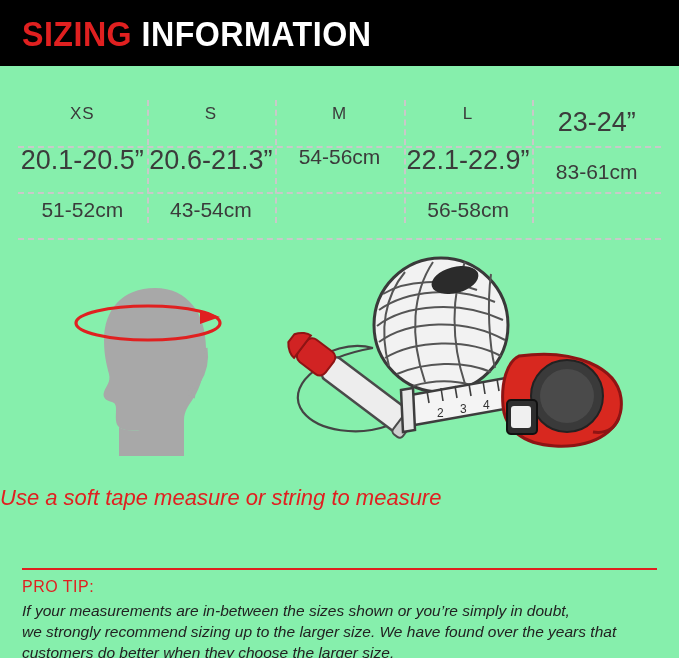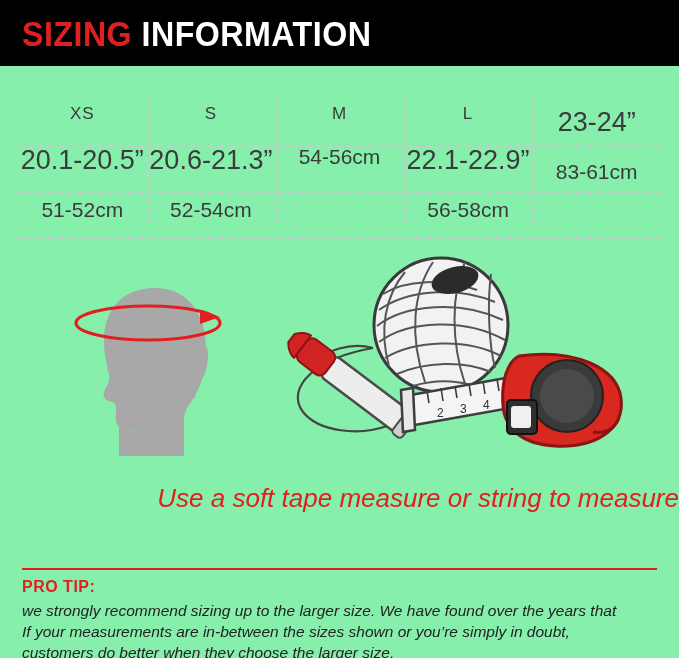--- a/index.html
+++ b/index.html
@@ -116,43 +116,43 @@
     left: 255px;
     top: 0px;
   }
 
   
   .instruction {
     position: absolute;
     top: 482px;
     left: 0;
     width: 679px;
-    text-align: right;
+    text-align: left;
     color: #e02020;
     font-style: italic;
-    font-size: 26px;
+    font-size: 22px;
     line-height: 32px;
     font-family: "Liberation Sans", sans-serif;
   }
 
   
   .protip-rule {
     position: absolute;
     top: 568px;
     left: 22px;
     width: 635px;
     border-top: 2px solid #e02020;
   }
   .protip-label {
     position: absolute;
     top: 578px;
     left: 22px;
     color: #e02020;
     font-family: "Liberation Sans Narrow", "Liberation Sans", sans-serif;
-    font-weight: bold;
+    font-weight: normal;
     font-size: 16px;
     letter-spacing: 0.5px;
   }
   .protip-body {
     position: absolute;
     top: 600px;
     left: 22px;
     width: 640px;
     color: #222222;
     font-style: italic;
@@ -177,21 +177,21 @@
 
   <div class="size-table">
     <div class="size-col">
       <div class="size-name">XS</div>
       <div class="size-in">20.1-20.5”</div>
       <div class="size-cm">51-52cm</div>
     </div>
     <div class="size-col">
       <div class="size-name">S</div>
       <div class="size-in">20.6-21.3”</div>
-      <div class="size-cm">52-54cm</div>
+      <div class="size-cm">43-54cm</div>
     </div>
     <div class="size-col">
       <div class="size-name">M</div>
       <div class="size-cm">54-56cm</div>
     </div>
     <div class="size-col">
       <div class="size-name">L</div>
       <div class="size-in">22.1-22.9”</div>
       <div class="size-cm">56-58cm</div>
     </div>
@@ -279,18 +279,18 @@
     </svg>
   </div>
 
   <div class="instruction">
     <div>Use a soft tape measure or string to measure</div>
   </div>
 
   <div class="protip-rule"></div>
   <div class="protip-label">PRO TIP:</div>
   <div class="protip-body">
+    <div>If your measurements are in-between the sizes shown or you’re simply in doubt,</div>
     <div>we strongly recommend sizing up to the larger size. We have found over the years that</div>
-    <div>If your measurements are in-between the sizes shown or you’re simply in doubt,</div>
     <div>customers do better when they choose the larger size.</div>
   </div>
 
 </div>
 
 </body></html>

